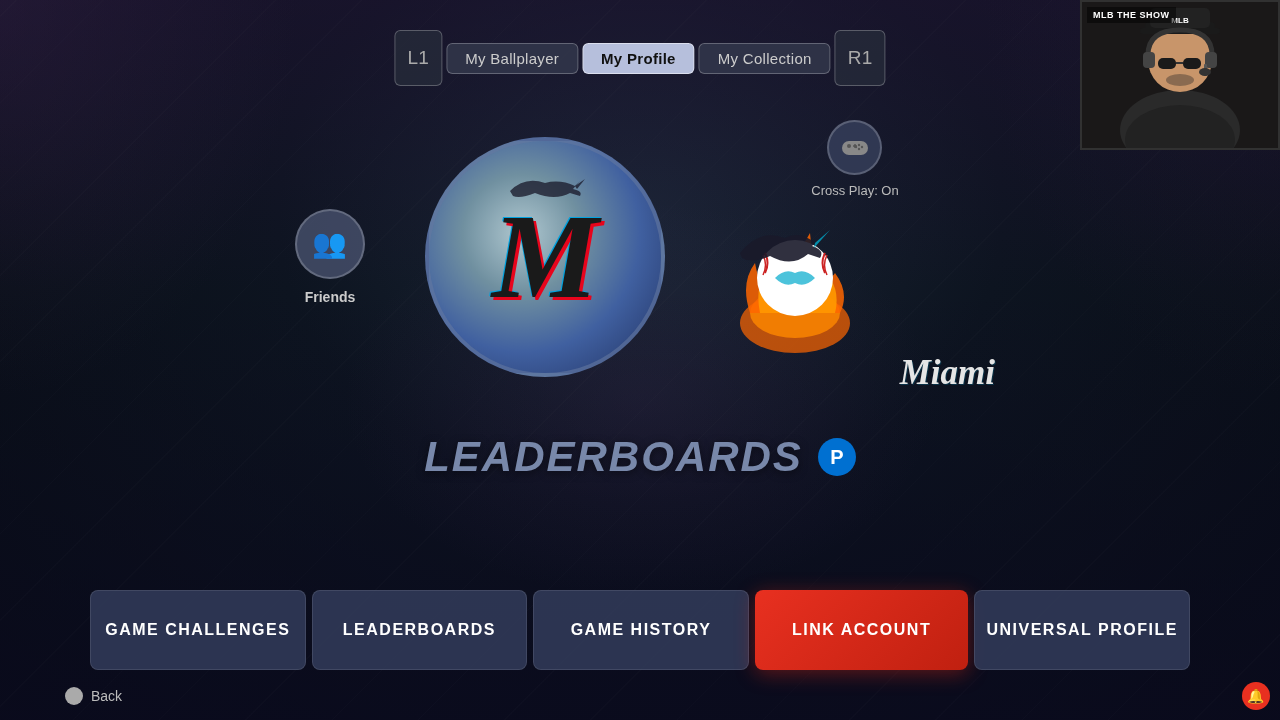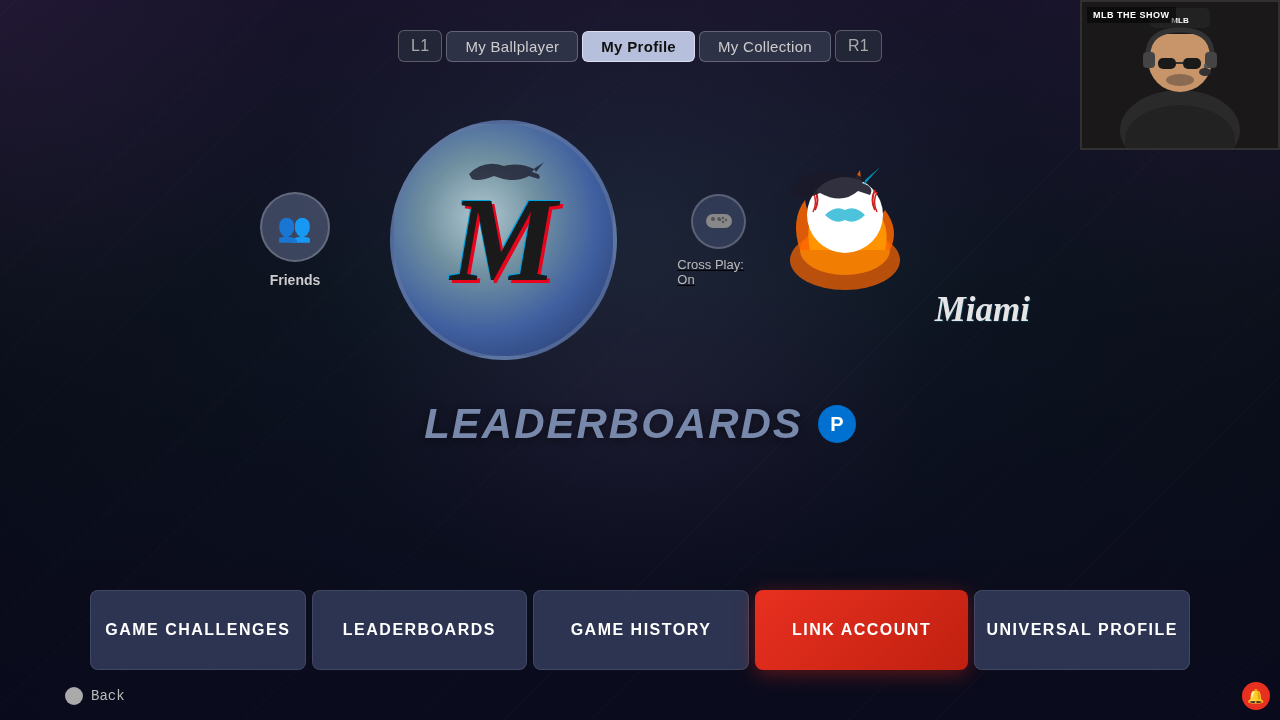--- a/index.html
+++ b/index.html
@@ -62,22 +62,22 @@
       border-radius: 6px;
       color: #ccc;
       padding: 6px 18px;
       font-size: 15px;
       cursor: pointer;
       font-weight: 500;
       letter-spacing: 0.3px;
     }
 
     .nav-btn.controller-btn {
-      padding: 6px 12px;
-      font-size: 16px;
+      padding: 16px 12px;
+      font-size: 19px;
       color: #aaa;
       background: rgba(40,45,60,0.7);
     }
 
     .nav-btn.active {
       background: rgba(200,210,240,0.9);
       color: #111;
       border-color: rgba(255,255,255,0.5);
       font-weight: 700;
     }
@@ -244,21 +244,20 @@
       position: absolute;
       bottom: 15px;
       left: 65px;
       color: #bbb;
       font-size: 14px;
       display: flex;
       align-items: center;
       gap: 8px;
       z-index: 10;
       cursor: pointer;
-      font-family: Liberation Mono, monospace;
     }
 
     .back-circle {
       width: 18px;
       height: 18px;
       border-radius: 50%;
       background: #aaa;
       display: inline-block;
     }
 
@@ -406,21 +405,21 @@
       <div class="marlin-top">
         <svg width="80" height="35" viewBox="0 0 80 35">
 
           <path d="M5,20 Q20,5 40,12 Q55,8 70,15 L75,10 L68,18 Q78,20 75,25 L65,22 Q50,30 30,22 Q15,28 8,25 Z" fill="#1a1a2a" opacity="0.85"></path>
           <path d="M70,15 L80,8 L72,18" fill="#1a1a2a" opacity="0.85"></path>
         </svg>
       </div>
       <span class="marlins-m">M</span>
     </div>
 
-    <div style="display:flex; flex-direction:row; align-items:center; gap:15px;text-decoration:underline;">
+    <div style="display:flex; flex-direction:column; align-items:center; gap:15px;">
 
       <div class="crossplay-icon-wrapper">
         <div class="crossplay-circle">
           <svg width="30" height="22" viewBox="0 0 30 22" fill="none">
 
             <rect x="2" y="4" width="26" height="14" rx="7" fill="#888"></rect>
             <circle cx="9" cy="9" r="2" fill="#555"></circle>
             <rect x="13" y="8" width="4" height="2" rx="1" fill="#555"></rect>
             <rect x="14" y="7" width="2" height="4" rx="1" fill="#555"></rect>
             <circle cx="19" cy="8" r="1.2" fill="#555"></circle>

